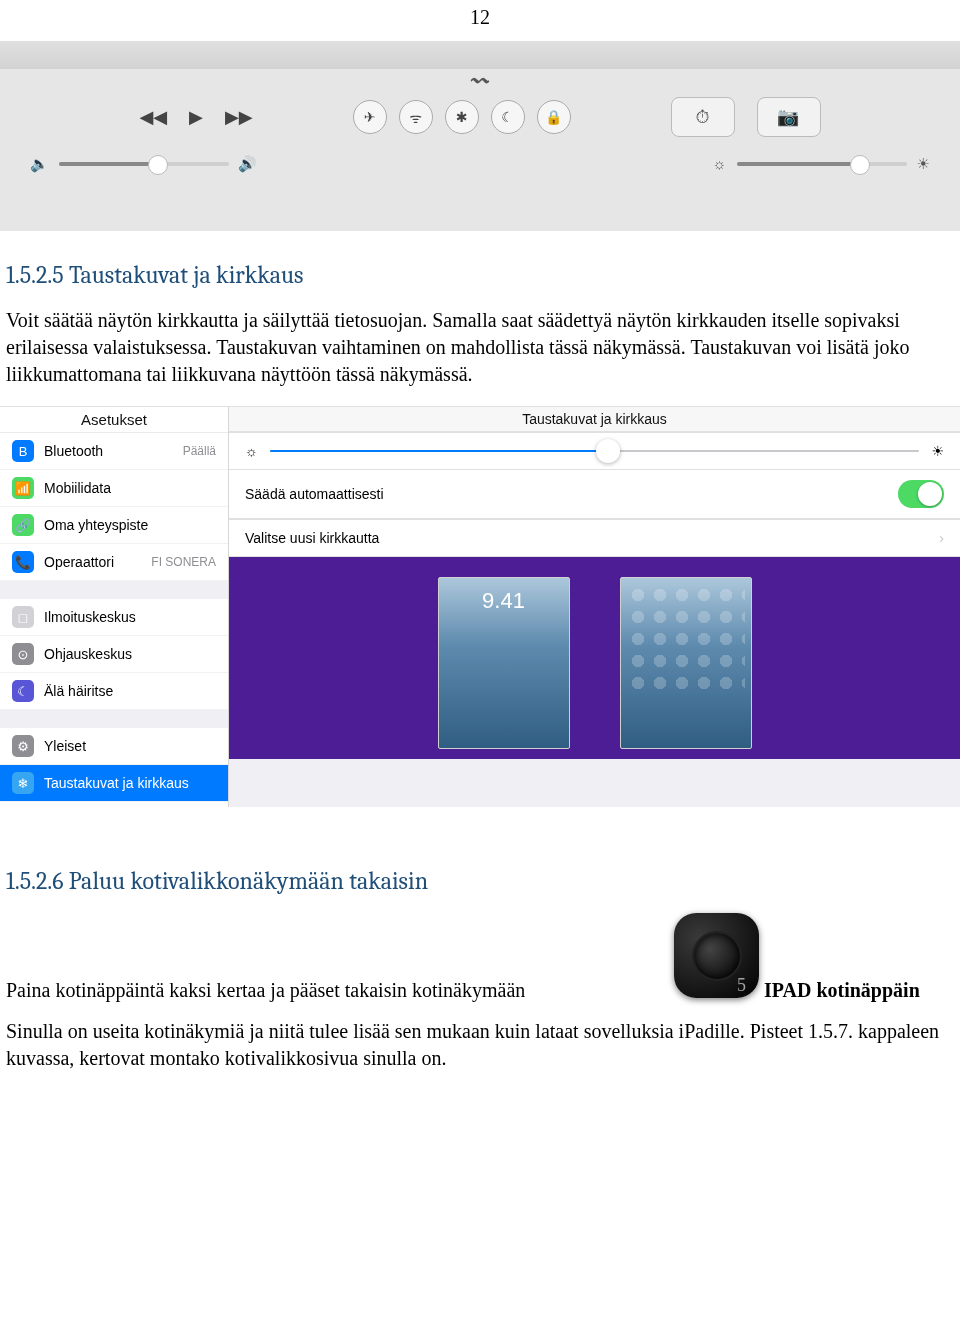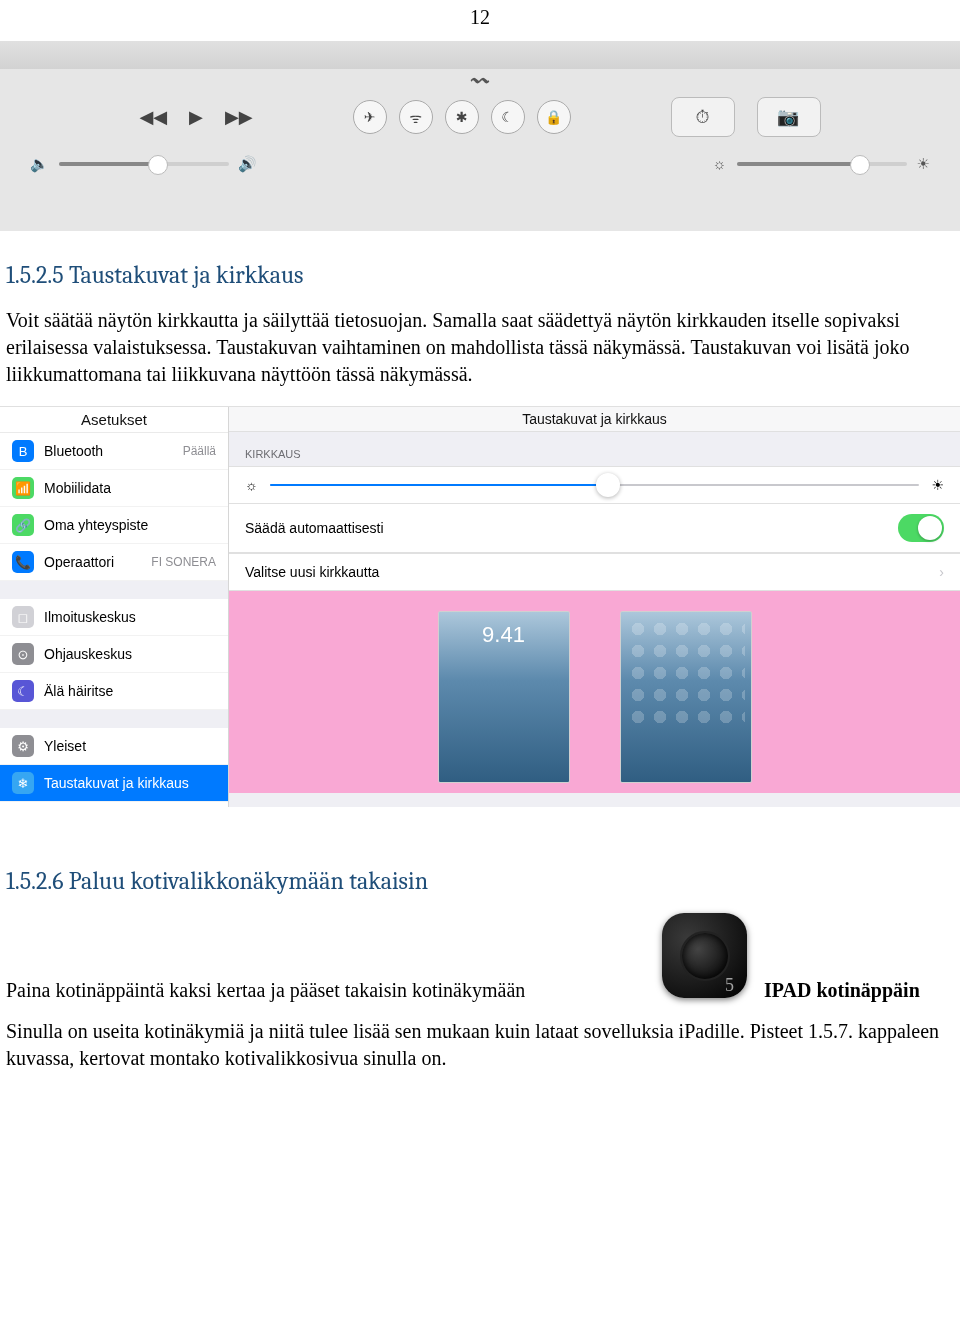--- a/index.html
+++ b/index.html
@@ -130,35 +130,35 @@
   }
   .toggle{
     margin-left:auto;width:46px;height:28px;border-radius:14px;background:#4cd964;
     position:relative;
   }
   .toggle::after{
     content:"";position:absolute;width:24px;height:24px;border-radius:50%;background:#fff;
     top:2px;right:2px;box-shadow:0 1px 3px rgba(0,0,0,0.3);
   }
   .chev{margin-left:auto;color:#c7c7cc;}
-  .wallpapers{display:flex;gap:50px;justify-content:center;padding:20px 0 10px;background:#f9a8d4;}
+  .wallpapers{display:flex;gap:50px;justify-content:center;padding:20px 0 10px;background:#4c1d95;}
   .wp{
     width:130px;height:170px;border:1px solid #d0d0d0;border-radius:2px;
     background:linear-gradient(#acc7db 0%,#5d8aad 40%,#305e82 100%);
     position:relative;
   }
   .wp .clock{text-align:center;color:#fff;font-size:22px;font-weight:200;padding-top:10px;}
   .wp.home::before{
     content:"";position:absolute;top:6px;left:6px;right:6px;height:110px;
     background:
       radial-gradient(circle,#fff 40%,transparent 41%) 0 0/22px 22px;
     opacity:0.22;
   }
   .home-btn-para{
-    display:flex;align-items:flex-end;gap:30px;margin:0 6px 14px 6px;
+    display:flex;align-items:flex-end;gap:18px;margin:0 6px 14px 6px;
   }
   .home-btn-para p{flex:1;margin:0;}
   .home-button{
     width:85px;height:85px;border-radius:22px;
     background:radial-gradient(circle at 30% 30%, #3a3a3a, #000);
     display:flex;align-items:center;justify-content:center;box-shadow:0 2px 6px rgba(0,0,0,0.5);
     margin-bottom:6px;
   }
   .home-ring{
     width:46px;height:46px;border-radius:50%;border:2px solid #222;
@@ -256,21 +256,20 @@
         </div>
         <div class="sb-row selected">
           <div class="sb-icon" style="background: rgb(54, 166, 242);">❄</div>
           <span>Taustakuvat ja kirkkaus</span>
         </div>
         <div class="sb-row"></div>
       </div>
   </div>
   <div class="detail">
     <div class="detail-title">Taustakuvat ja kirkkaus</div>
-    <div class="sect-header">KIRKKAUS</div>
     <div class="white-row">
       <span>☼</span>
       <div class="brightness-slider">
         <div class="brightness-fill" style="width:52%"></div>
         <div class="brightness-thumb" style="left:calc(52% - 12px)"></div>
       </div>
       <span>☀</span>
     </div>
     <div class="white-row" style="border-top:none">
       <span>Säädä automaattisesti</span>

